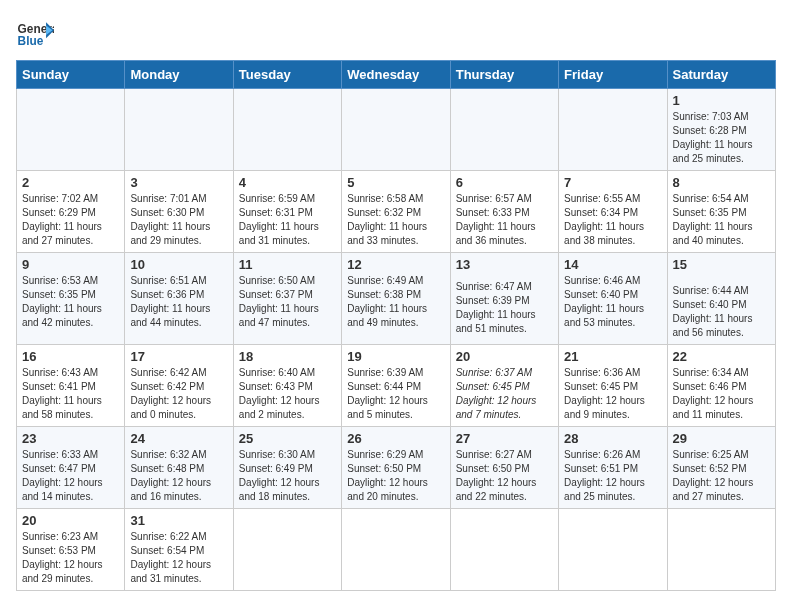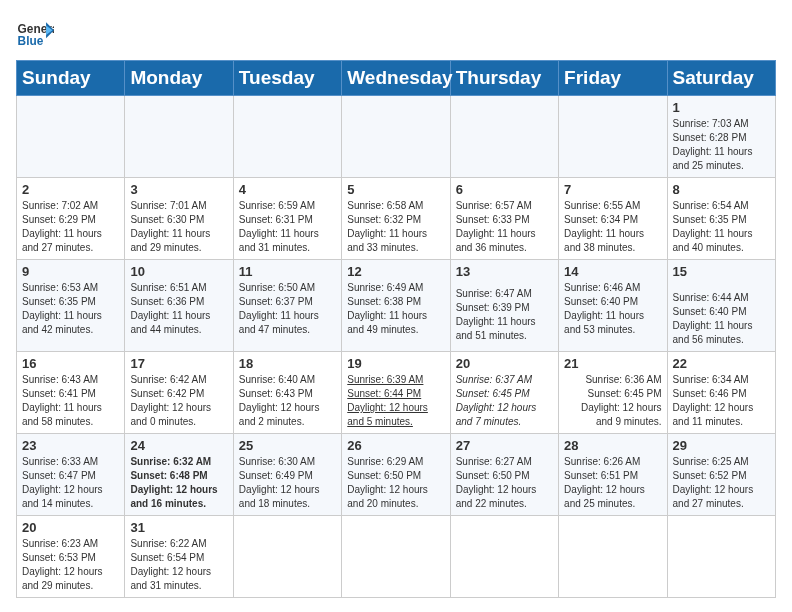--- a/index.html
+++ b/index.html
@@ -47,21 +47,21 @@
       color: #444;
     }
     table {
       width: 100%;
       border-collapse: collapse;
       table-layout: fixed;
     }
     thead th {
       background-color: #1a6aab;
       color: #fff;
-      font-size: 19px;
+      font-size: 13px;
       font-weight: bold;
       padding: 6px 5px;
       text-align: left;
       border: 1px solid #5590c8;
     }
     tbody td {
       border: 1px solid #ccc;
       vertical-align: top;
       padding: 4px 5px;
       font-size: 10.5px;
@@ -242,53 +242,53 @@
 Daylight: 12 hours and 0 minutes.</div>
         </td>
         <td>
           <span class="day-number">18</span>
           <div class="day-info" style="white-space: pre-line;">Sunrise: 6:40 AM
 Sunset: 6:43 PM
 Daylight: 12 hours and 2 minutes.</div>
         </td>
         <td>
           <span class="day-number">19</span>
-          <div class="day-info" style="white-space: pre-line; text-decoration: underline;">Sunrise: 6:39 AM
+          <div class="day-info" style="white-space: pre-line;">Sunrise: 6:39 AM
 Sunset: 6:44 PM
 Daylight: 12 hours and 5 minutes.</div>
         </td>
         <td>
           <span class="day-number">20</span>
           <div class="day-info" style="white-space: pre-line; font-style: italic;">Sunrise: 6:37 AM
 Sunset: 6:45 PM
 Daylight: 12 hours and 7 minutes.</div>
         </td>
         <td>
           <span class="day-number">21</span>
-          <div class="day-info" style="white-space: pre-line; text-align: right;">Sunrise: 6:36 AM
+          <div class="day-info" style="white-space: pre-line;">Sunrise: 6:36 AM
 Sunset: 6:45 PM
 Daylight: 12 hours and 9 minutes.</div>
         </td>
         <td>
           <span class="day-number">22</span>
           <div class="day-info" style="white-space: pre-line;">Sunrise: 6:34 AM
 Sunset: 6:46 PM
 Daylight: 12 hours and 11 minutes.</div>
         </td>
       </tr>
       <tr>
         <td>
           <span class="day-number">23</span>
           <div class="day-info" style="white-space: pre-line;">Sunrise: 6:33 AM
 Sunset: 6:47 PM
 Daylight: 12 hours and 14 minutes.</div>
         </td>
         <td>
           <span class="day-number">24</span>
-          <div class="day-info" style="white-space: pre-line; font-weight: bold;">Sunrise: 6:32 AM
+          <div class="day-info" style="white-space: pre-line;">Sunrise: 6:32 AM
 Sunset: 6:48 PM
 Daylight: 12 hours and 16 minutes.</div>
         </td>
         <td>
           <span class="day-number">25</span>
           <div class="day-info" style="white-space: pre-line;">Sunrise: 6:30 AM
 Sunset: 6:49 PM
 Daylight: 12 hours and 18 minutes.</div>
         </td>
         <td>

